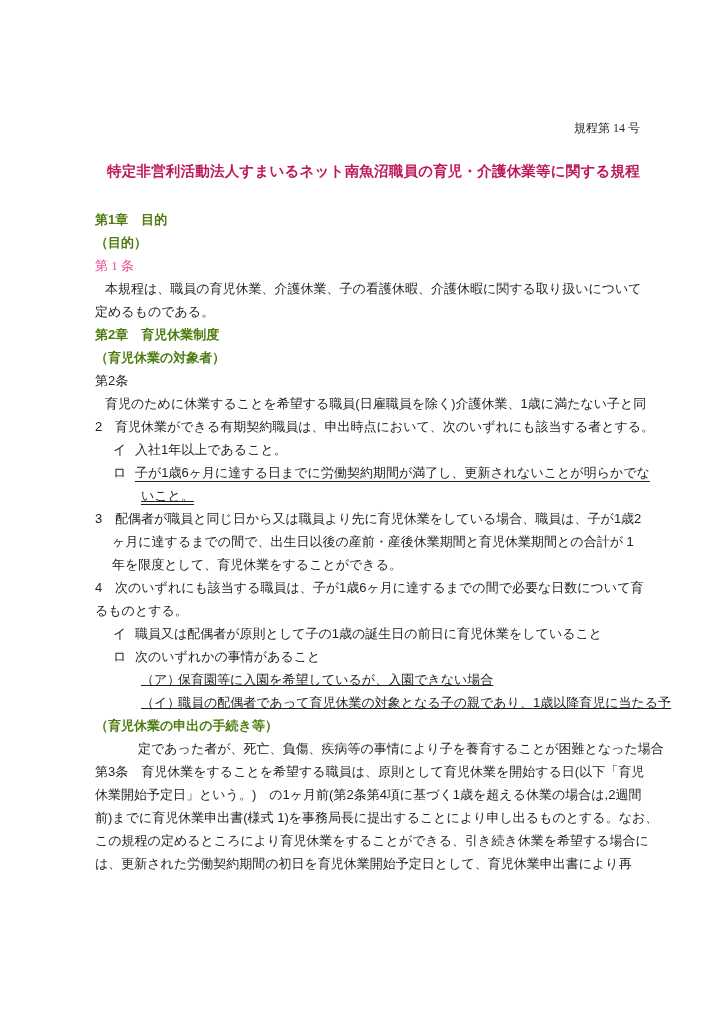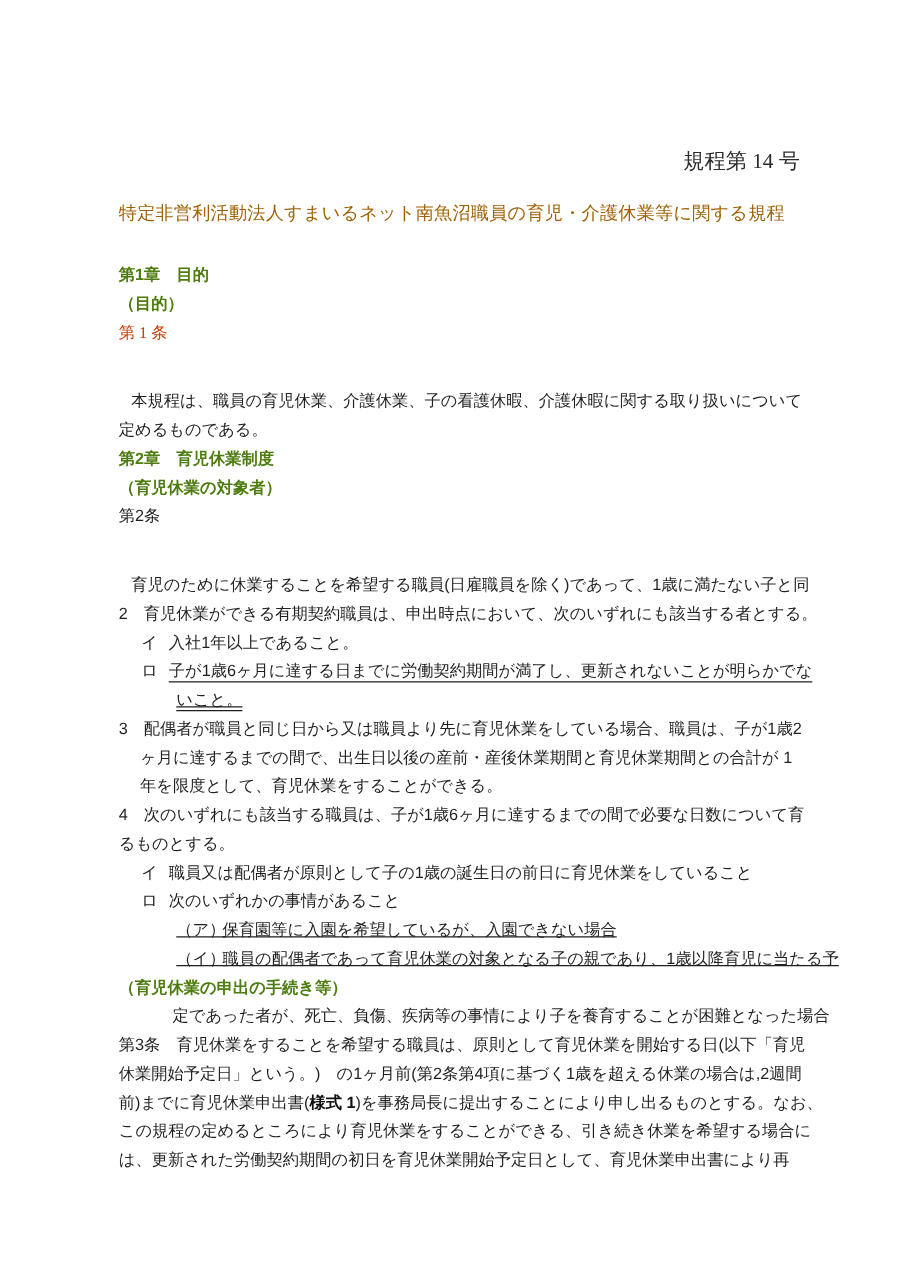--- a/index.html
+++ b/index.html
@@ -12,69 +12,69 @@
     font-size:13px;
     line-height:23px;
     box-sizing:border-box;
     padding:117px 84px 0 95px;
     overflow:hidden;
   }
   .line { white-space:nowrap; }
   .doc-number {
     text-align:right;
     font-family:"Liberation Serif","DejaVu Serif",serif;
-    font-size:17px;
+    font-size:12px;
     margin-bottom:20px;
     color:#2a2a2a;
   }
   .title {
     font-size:14.5px;
-    font-weight:normal;
-    text-align:left;
+    font-weight:bold;
+    text-align:right;
     margin:0 0 25px 0;
     line-height:23px;
     letter-spacing:0.2px;
     white-space:nowrap;
-    color:#a16207;
+    color:#be185d;
   }
   .bold { font-weight:bold; color:#4d7c0f; }
   .gap-before { }
-  .serif { font-family:"Liberation Serif","DejaVu Serif",serif; color:#c2410c; }
-  .indent1 { padding-left:10px;margin-top:32px; }
+  .serif { font-family:"Liberation Serif","DejaVu Serif",serif; color:#ec4899; }
+  .indent1 { padding-left:10px; }
   .item { display:flex; }
   .marker { flex:0 0 auto; }
   .w20 { width:20px; }
   .w22 { width:22px; }
   .w37 { width:37px; }
   .ml18 { margin-left:18px; }
   .ml30 { margin-left:46px;text-decoration:underline; }
   .ml17 { padding-left:17px; }
   .ml43 { margin-left:43px; }
   .u { text-decoration:underline; text-underline-offset:4px; }
-  .b { font-weight:bold; color:#111; }
+  .b { font-weight:normal; color:#111; }
 </style>
 </head>
 <body>
 
 <div class="page">
 
   <div class="doc-number line">規程第 14 号</div>
 
   <h1 class="title">特定非営利活動法人すまいるネット南魚沼職員の育児・介護休業等に関する規程</h1>
 
   <div class="line bold">第1章　目的</div>
   <div class="line bold">（目的）</div>
   <div class="line serif">第 1 条</div>
   <div class="line indent1">本規程は、職員の育児休業、介護休業、子の看護休暇、介護休暇に関する取り扱いについて</div>
   <div class="line">定めるものである。</div>
 
   <div class="line bold gap-before">第2章　育児休業制度</div>
   <div class="line bold">（育児休業の対象者）</div>
   <div class="line">第2条</div>
-  <div class="line indent1">育児のために休業することを希望する職員(日雇職員を除く)であって、1歳に満たない子と同</div>
+  <div class="line indent1">育児のために休業することを希望する職員(日雇職員を除く)介護休業、1歳に満たない子と同</div>
 
   <div class="line item">
     <span class="marker w20">2</span>
     <span>育児休業ができる有期契約職員は、申出時点において、次のいずれにも該当する者とする。</span>
   </div>
 
   <div class="line item ml18">
     <span class="marker w22">イ</span>
     <span>入社1年以上であること。</span>
   </div>

